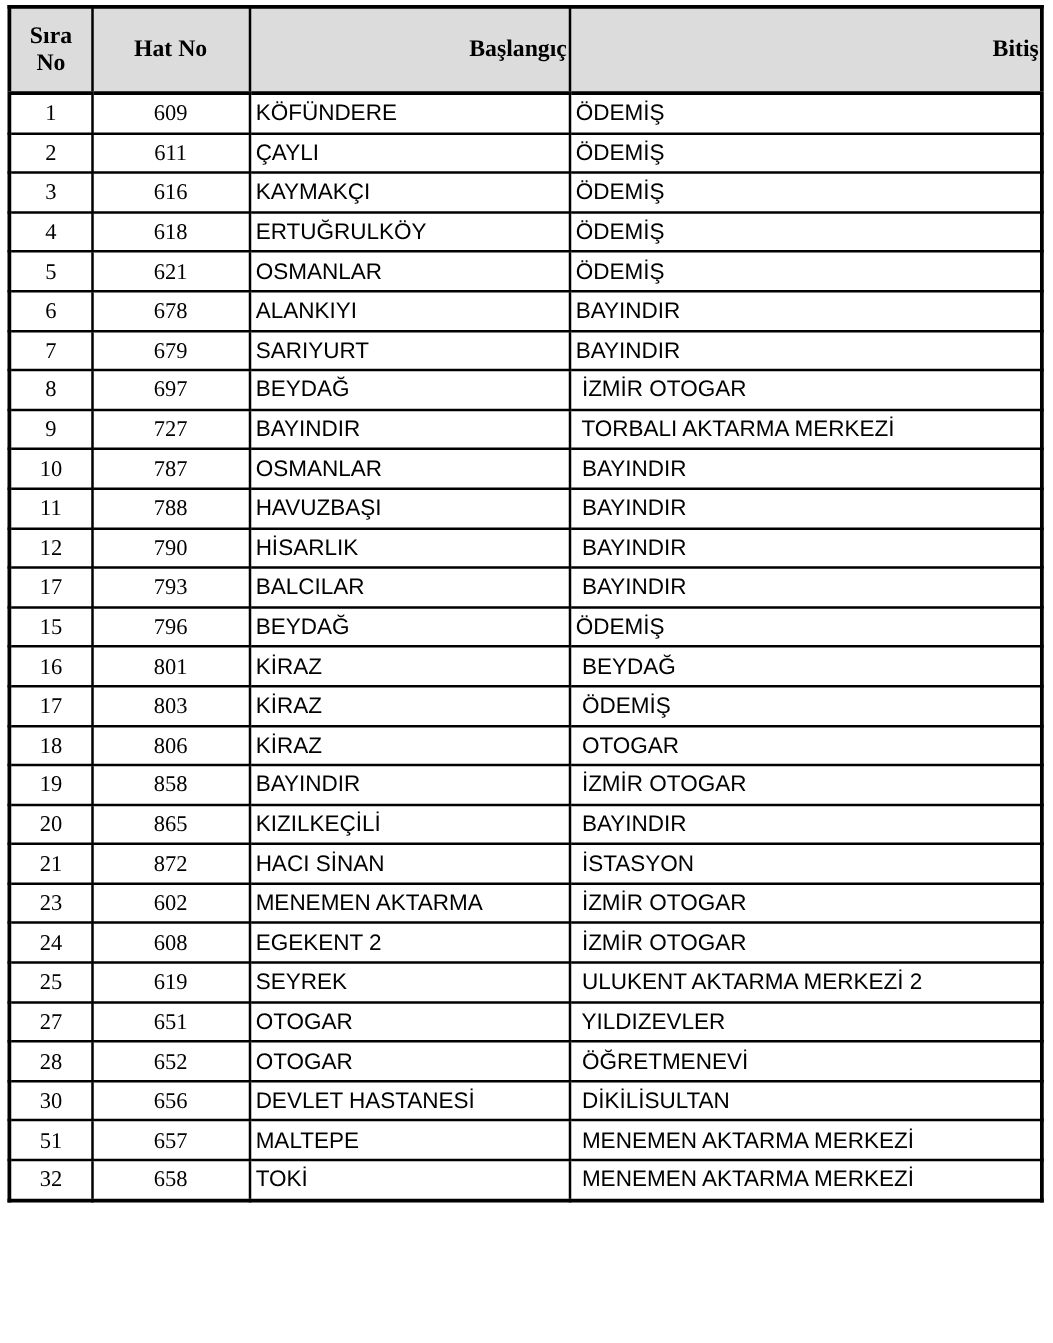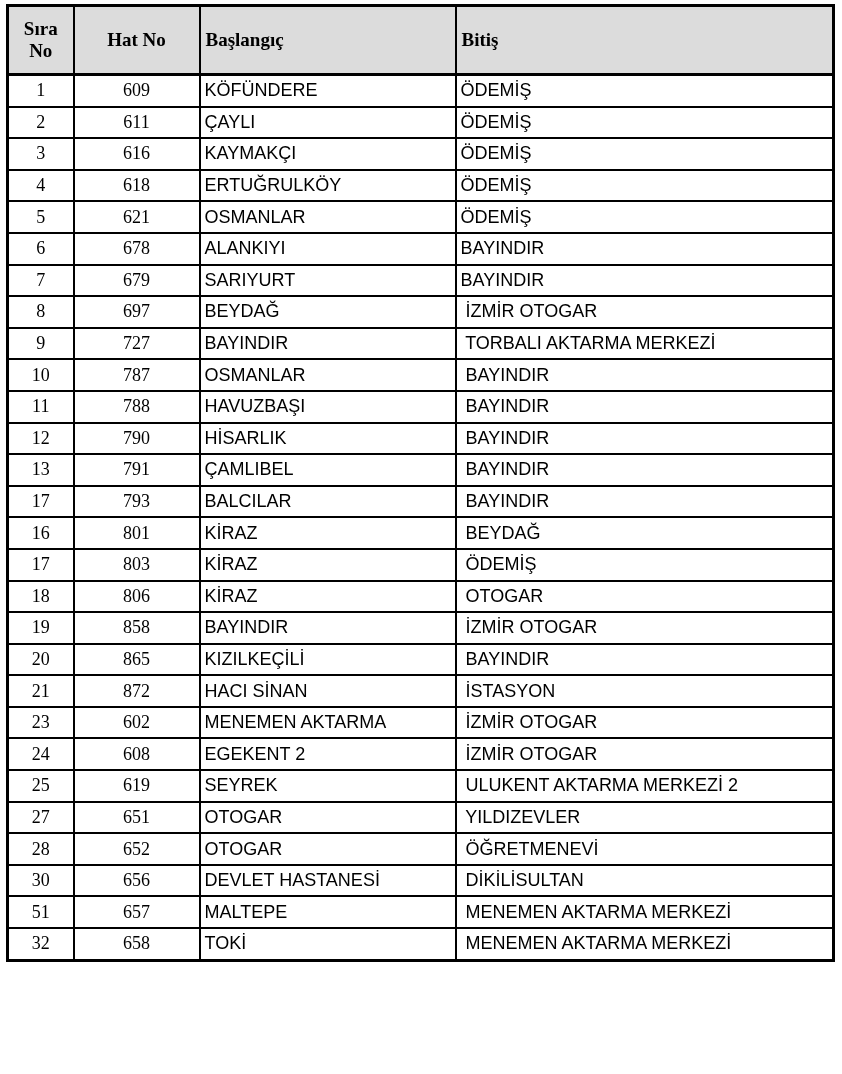--- a/index.html
+++ b/index.html
@@ -24,21 +24,21 @@
     border: 2px solid #000;
     border-bottom: 3px solid #000;
     font-family: "Liberation Serif", serif;
     font-weight: bold;
     font-size: 19px;
     color: #000;
     height: 64px;
     vertical-align: middle;
   }
   th.center { text-align: center; }
-  th.left   { text-align: left; padding-left: 5px; }
+  th.left   { text-align: right; padding-left: 5px; }
   td {
     border: 2px solid #000;
     height: 27.6px;
     overflow: hidden;
     vertical-align: middle;
     color: #000;
   }
   td.num {
     font-family: "Liberation Serif", serif;
     font-size: 18px;
@@ -137,30 +137,30 @@
         <td class="txt">HAVUZBAŞI</td>
         <td class="txt"> BAYINDIR</td>
       </tr>
       <tr>
         <td class="num">12</td>
         <td class="num">790</td>
         <td class="txt">HİSARLIK</td>
         <td class="txt"> BAYINDIR</td>
       </tr>
       <tr>
-        <td class="num">13</td>
-        <td class="num">791</td>
-        <td class="txt">ÇAMLIBEL</td>
-        <td class="txt"> BAYINDIR</td>
-      </tr>
-      <tr>
         <td class="num">17</td>
         <td class="num">793</td>
         <td class="txt">BALCILAR</td>
         <td class="txt"> BAYINDIR</td>
+      </tr>
+      <tr>
+        <td class="num">15</td>
+        <td class="num">796</td>
+        <td class="txt">BEYDAĞ</td>
+        <td class="txt">ÖDEMİŞ</td>
       </tr>
       <tr>
         <td class="num">16</td>
         <td class="num">801</td>
         <td class="txt">KİRAZ</td>
         <td class="txt"> BEYDAĞ</td>
       </tr>
       <tr>
         <td class="num">17</td>
         <td class="num">803</td>

